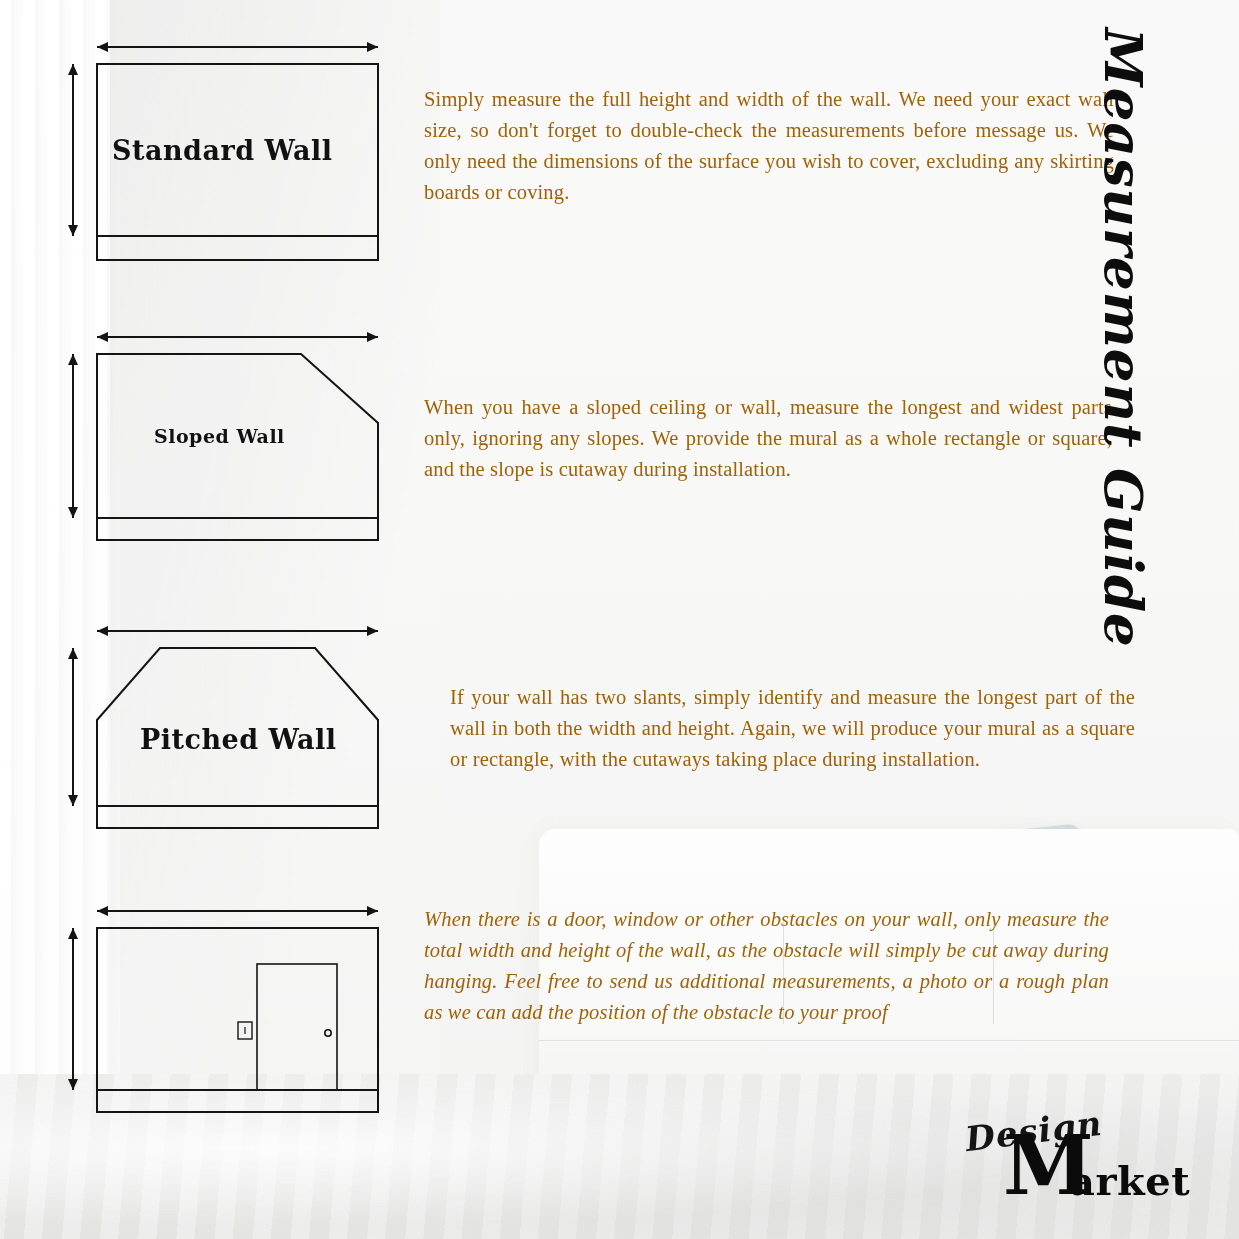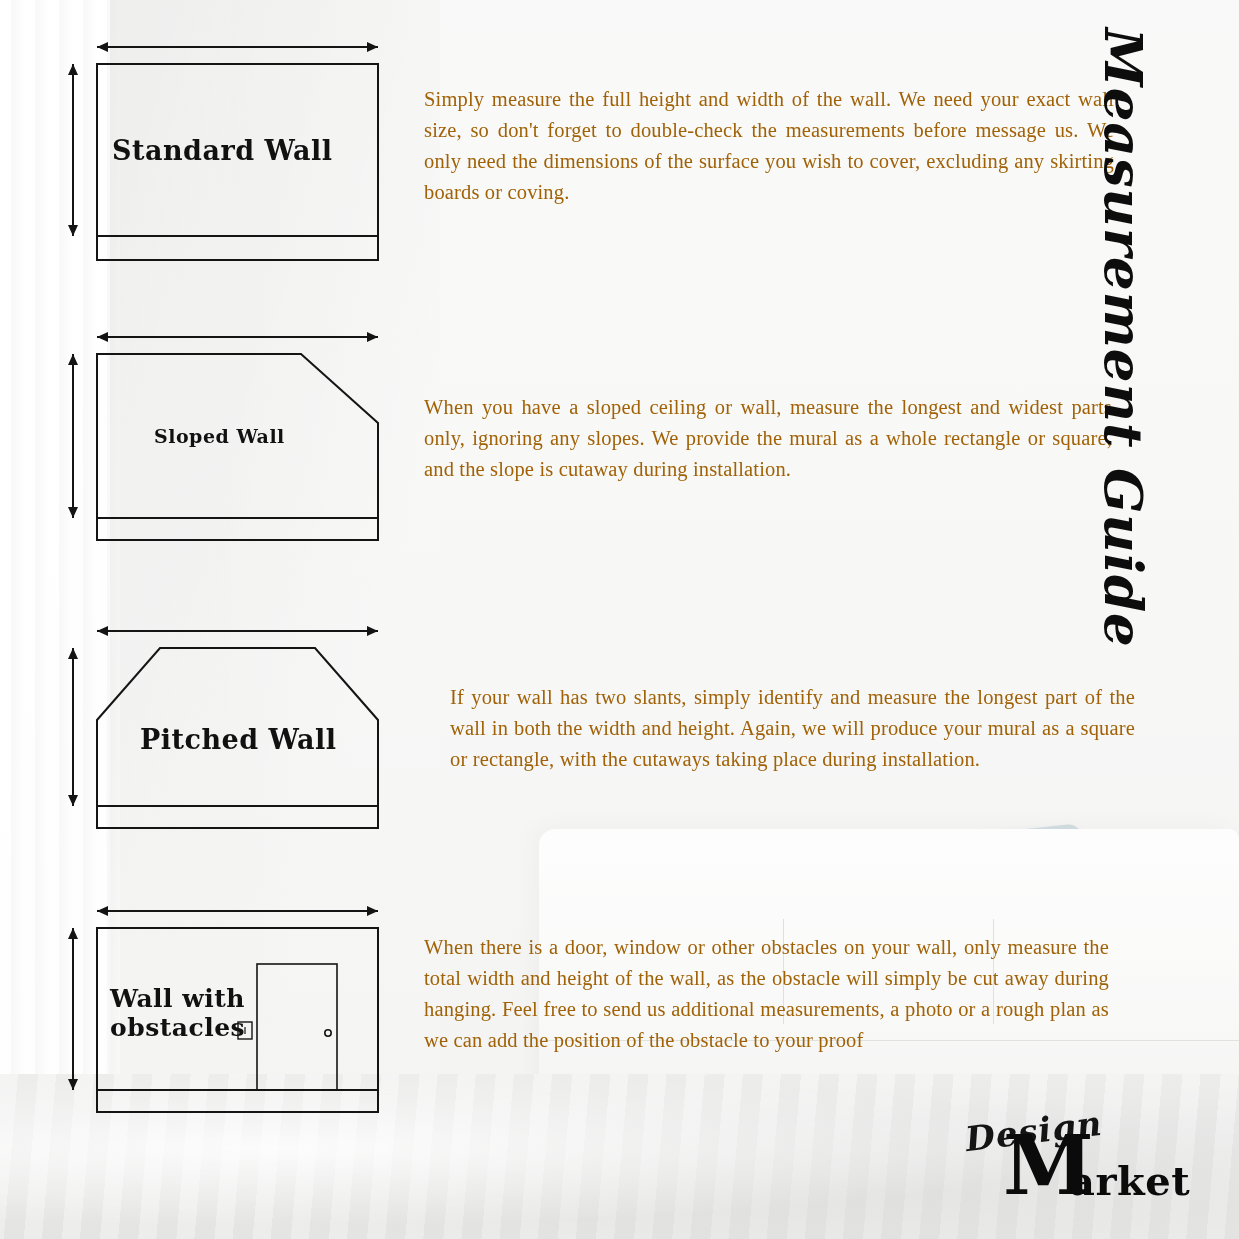--- a/index.html
+++ b/index.html
@@ -333,24 +333,22 @@
         <rect x="197" y="64" width="80" height="126" fill="none" stroke-width="1.6"></rect>
         <circle cx="268" cy="133" r="3.2" fill="none" stroke-width="1.6"></circle>
       </g>
 
       <g>
         <rect x="178" y="122" width="14" height="17" fill="none" stroke-width="1.4"></rect>
         <line x1="185" y1="127" x2="185" y2="134" stroke-width="1.2"></line>
       </g>
     </svg>
   </div>
-  <div class="fig-label" style="left:110px; top:985px; font-size:25px;">Wall with
-obstacles</div>
-
-  <div class="para" style="left:424px; top:932px; width:685px;">When there is a door, window or other obstacles on your wall, only measure the total width and height of the wall, as the obstacle will simply be cut away during hanging. Feel free to send us additional measurements, a photo or a rough plan as we can add the position of the obstacle to your proof</div>
+
+  <div class="para" style="left:424px; top:904px; width:685px;font-style:italic;">When there is a door, window or other obstacles on your wall, only measure the total width and height of the wall, as the obstacle will simply be cut away during hanging. Feel free to send us additional measurements, a photo or a rough plan as we can add the position of the obstacle to your proof</div>
 
   <div class="vertical-title">
     <span>Measurement Guide</span>
   </div>
 
   <div class="brand">
     <div class="brand-script">Design</div>
     <div class="brand-m">M</div>
     <div class="brand-market">arket</div>
   </div>

